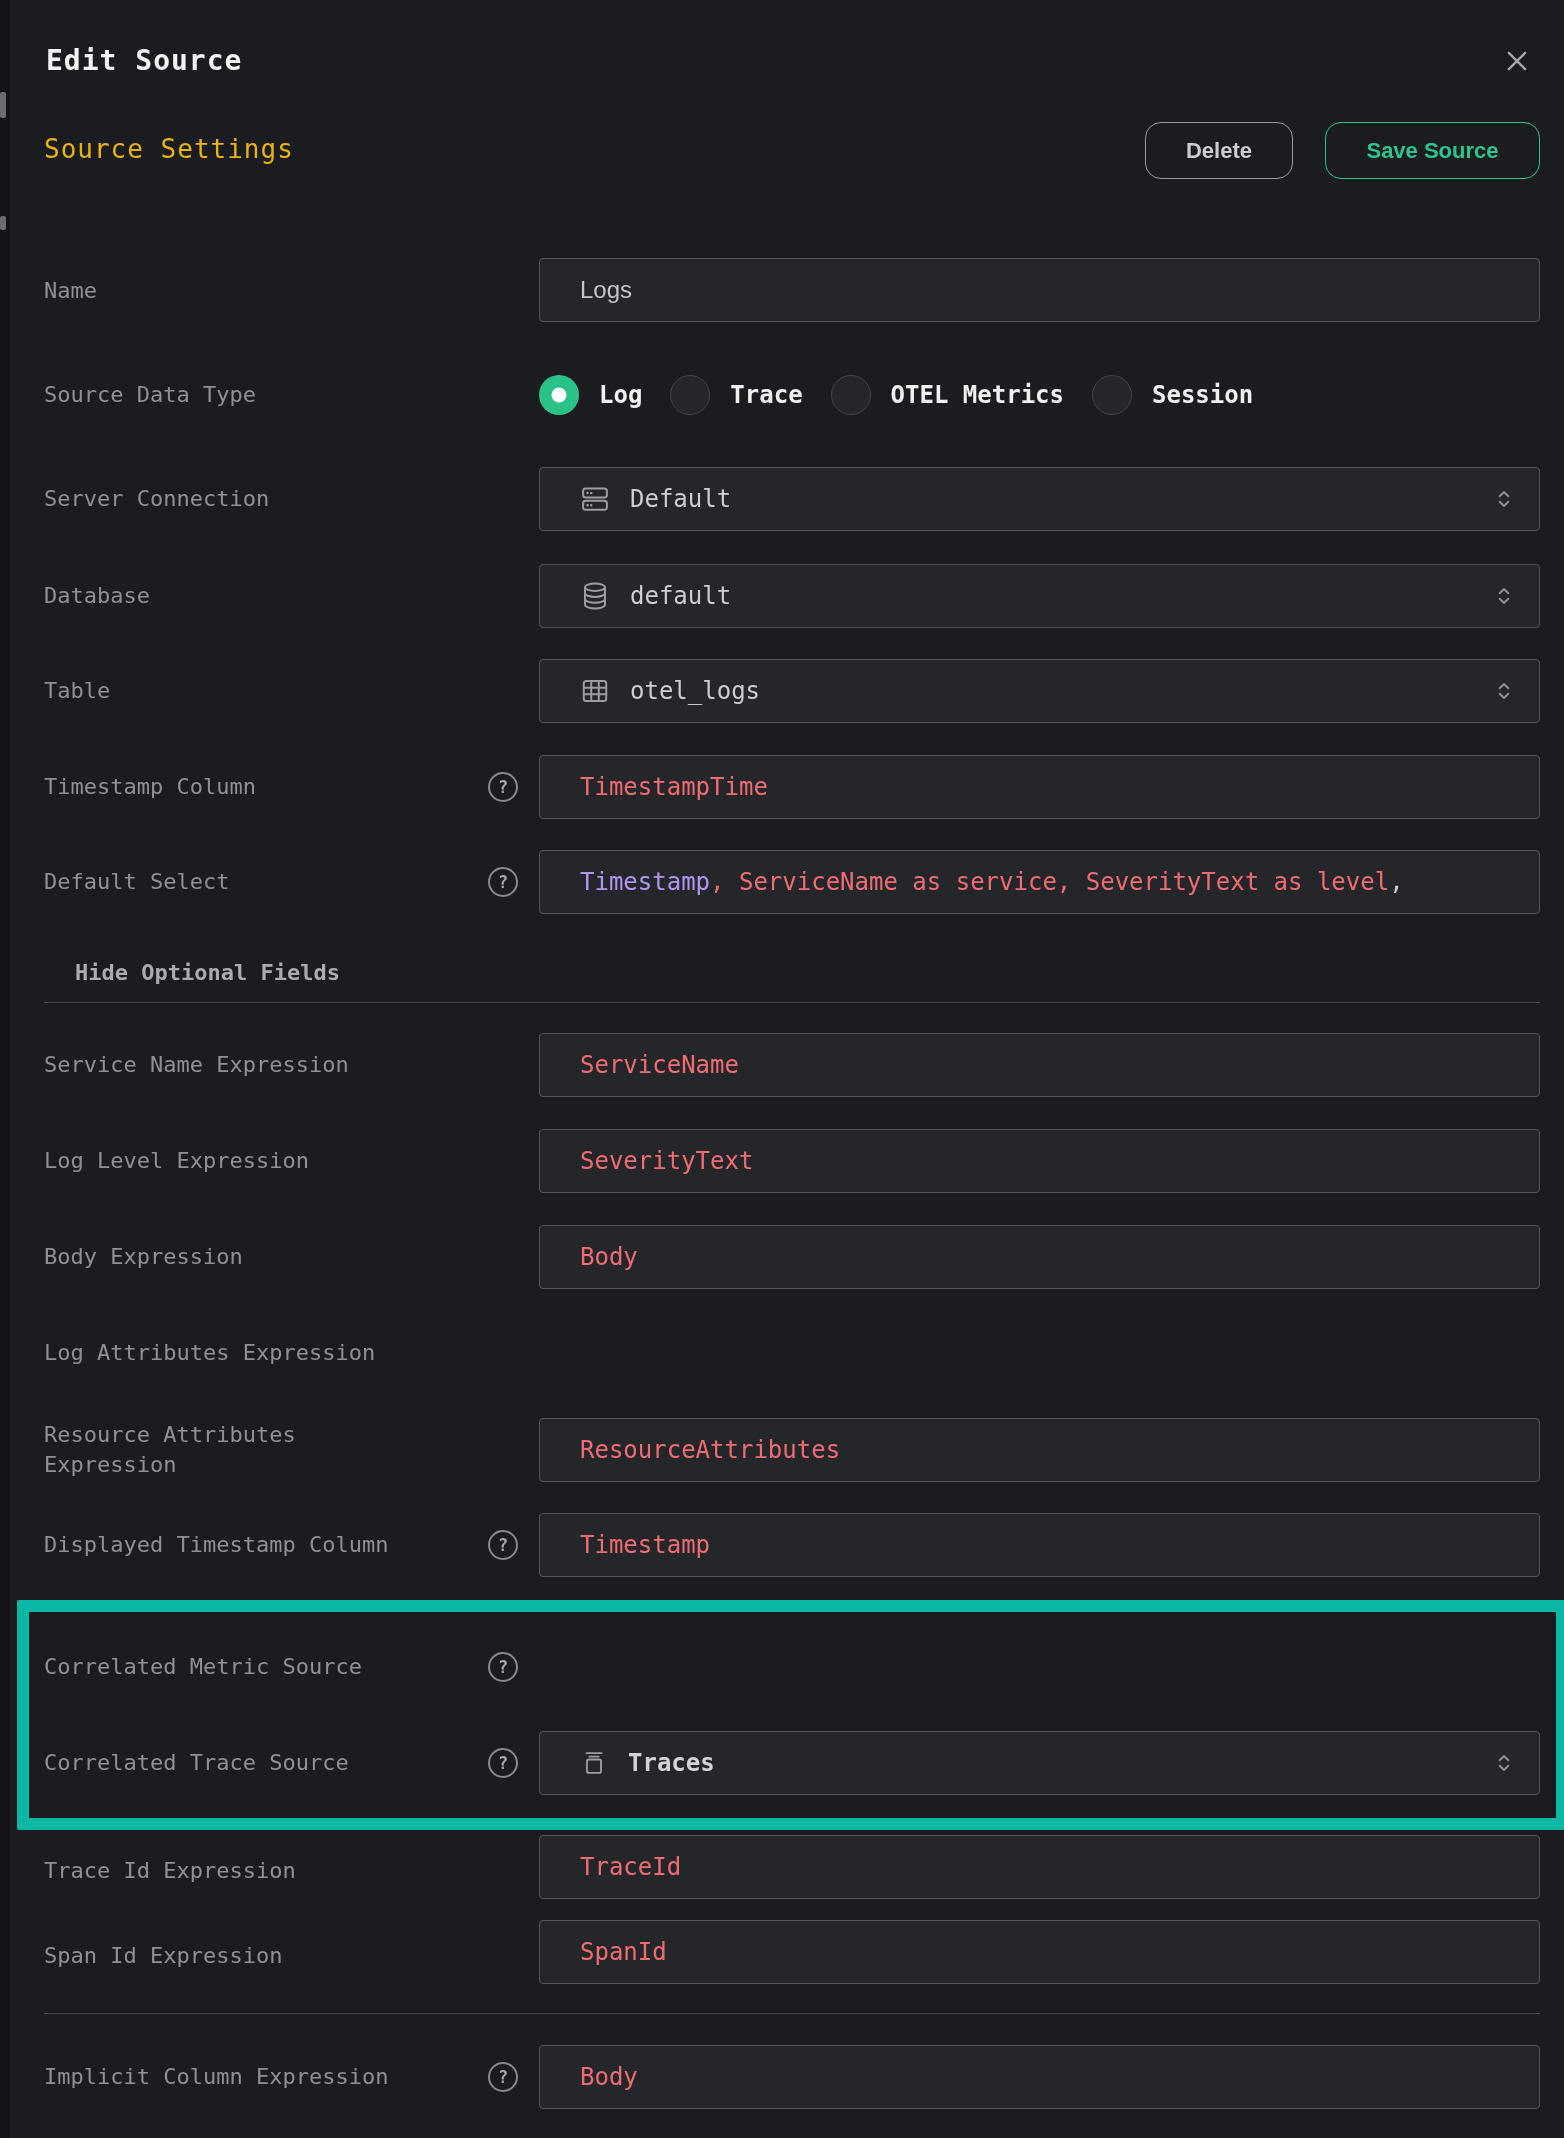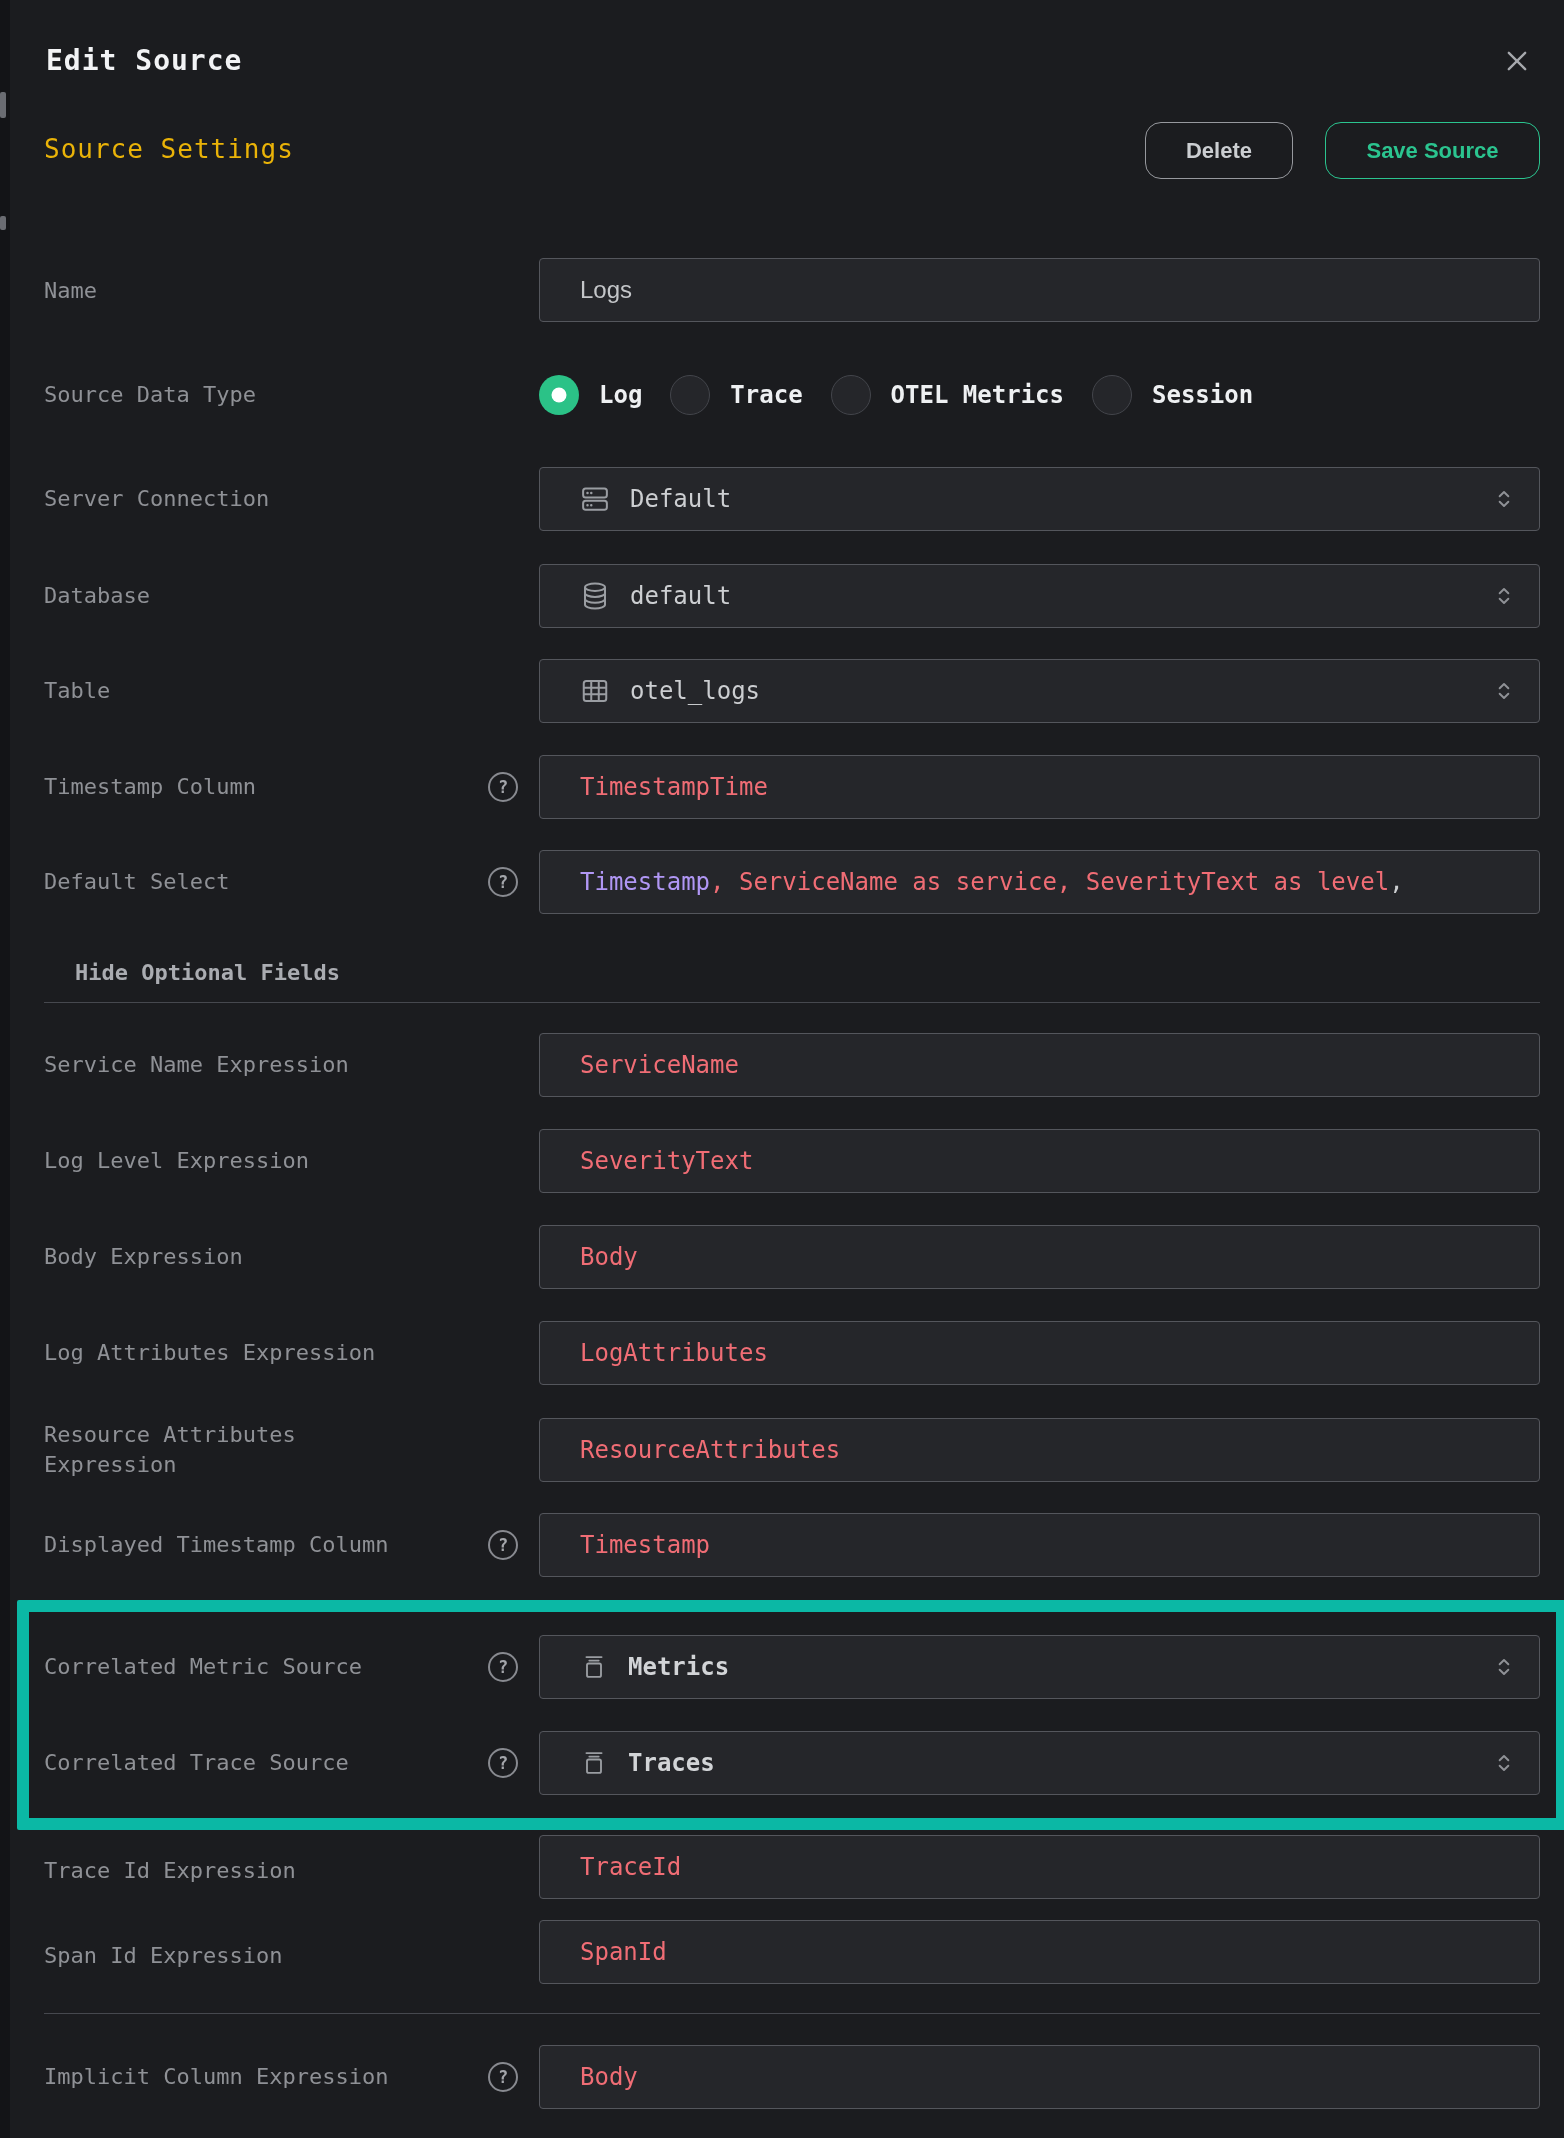--- a/index.html
+++ b/index.html
@@ -179,51 +179,34 @@
   <div class="field red" style="top:1129px">
     <span class="val">SeverityText</span>
   </div>
 
   <div class="lbl" style="top:1242px">Body Expression</div>
   <div class="field red" style="top:1225px">
     <span class="val">Body</span>
   </div>
 
   <div class="lbl" style="top:1338px">Log Attributes Expression</div>
-  <div class="field red" style="top:1321px">
-    <span class="val">LogAttributes</span>
-  </div>
 
   <div class="lbl narrow" style="top:1420px">Resource Attributes Expression</div>
   <div class="field red" style="top:1418px">
     <span class="val">ResourceAttributes</span>
   </div>
 
   <div class="lbl" style="top:1530px">Displayed Timestamp Column</div>
   <div class="help" style="top:1530px">?</div>
   <div class="field red" style="top:1513px">
     <span class="val">Timestamp</span>
   </div>
 
   <div class="lbl" style="top:1652px">Correlated Metric Source</div>
   <div class="help" style="top:1652px">?</div>
-  <div class="field bold" style="top:1635px">
-    <span class="icon">
-      <svg width="28" height="28" viewBox="0 0 24 24" fill="none" stroke="currentColor" stroke-width="1.6" stroke-linecap="round">
-        <path d="M5.5 3.5h13M8 6.5h8"></path>
-          <rect x="6" y="9" width="12" height="11.5" rx="1.5"></rect>
-      </svg>
-    </span>
-    <span class="val">Metrics</span>
-    <span class="chev">
-      <svg width="26" height="26" viewBox="0 0 24 24" fill="none" stroke="currentColor" stroke-width="1.8" stroke-linecap="round" stroke-linejoin="round">
-          <path d="M8 9.5L12 5.5l4 4M8 14.5l4 4 4-4"></path>
-        </svg>
-    </span>
-  </div>
 
   <div class="lbl" style="top:1748px">Correlated Trace Source</div>
   <div class="help" style="top:1748px">?</div>
   <div class="field bold" style="top:1731px">
     <span class="icon">
       <svg width="28" height="28" viewBox="0 0 24 24" fill="none" stroke="currentColor" stroke-width="1.6" stroke-linecap="round">
         <path d="M5.5 3.5h13M8 6.5h8"></path>
           <rect x="6" y="9" width="12" height="11.5" rx="1.5"></rect>
       </svg>
     </span>

